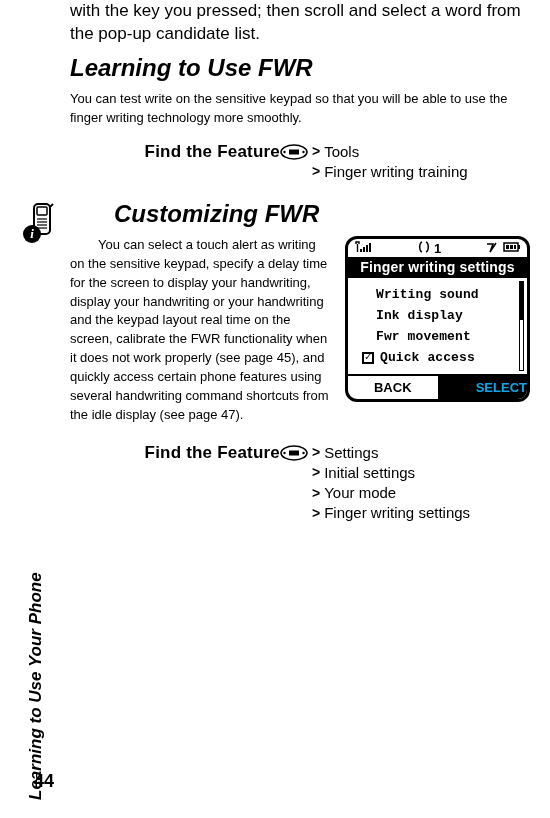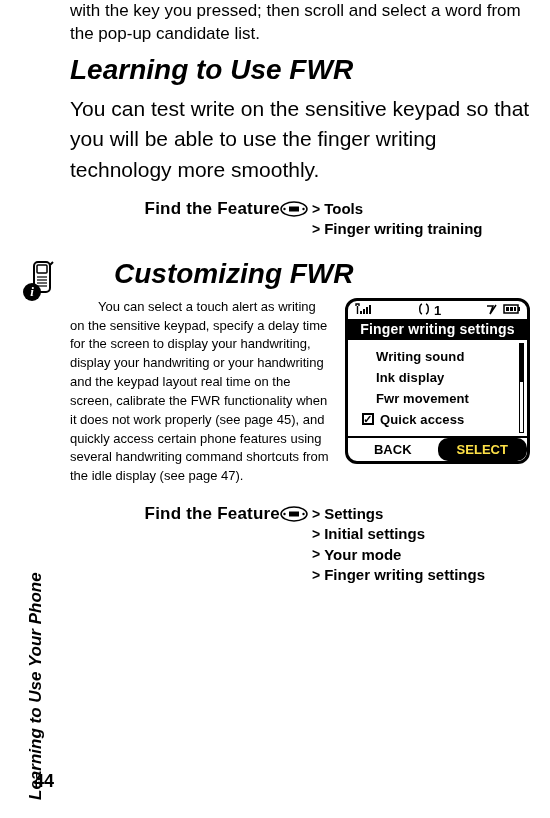--- a/index.html
+++ b/index.html
@@ -11,27 +11,27 @@
     position: relative;
     background: #fff;
   }
   .page {
     position: absolute;
     left: 0; top: 0;
     width: 550px; height: 818px;
     padding: 0 20px 0 70px;
   }
   .intro-text { font-size: 17px; line-height: 1.35; margin-bottom: 0; }
-  .h3 { font-family: Arial, Helvetica, sans-serif; font-weight: bold; font-style: italic; font-size: 28px; margin: 8px 0 8px 0; }
-  .para { font-size: 21px; line-height: 1.45; margin-bottom: 14px; }
+  .h3 { font-family: Arial, Helvetica, sans-serif; font-weight: bold; font-style: italic; font-size: 24px; margin: 8px 0 8px 0; }
+  .para { font-size: 13px; line-height: 1.45; margin-bottom: 14px; }
   .feature-row { display: flex; align-items: flex-start; margin: 4px 0 18px 0; }
   .feature-label { font-family: Arial, Helvetica, sans-serif; font-weight: 900; font-size: 17px; width: 210px; text-align: right; padding-right: 0; letter-spacing: 0.2px; }
   .path-line { display: flex; align-items: center; gap: 4px; line-height: 1.35; }
   .path-arrow { font-weight: 900; font-size: 14px; }
-  .path-item { font-family: Arial, Helvetica, sans-serif; font-weight: 700; font-stretch: condensed; font-size: 15px; text-align: center; }
+  .path-item { font-family: Arial, Helvetica, sans-serif; font-weight: 400; font-stretch: condensed; font-size: 15px; text-align: center; }
   .menu-icon { display: inline-block; width: 28px; height: 16px; }
   .feature-path-block { display: flex; flex-direction: column; }
 
   .custom-block { position: relative; margin-top: 4px; }
 
   .phone-tip-icon { position: absolute; left: -50px; top: 2px; width: 42px; height: 42px; }
 
   .body-with-figure { position: relative; }
   .body-with-figure .float-screen { float: right; margin: 0 0 6px 12px; }
   .body-with-figure p { font-size: 13px; line-height: 1.45; }
@@ -61,30 +61,30 @@
     padding: 6px 10px 6px 14px;
   }
   .menu-items .scroll-rail {
     position: absolute; right: 3px; top: 3px; bottom: 3px; width: 5px;
     border: 1px solid #000;
   }
   .menu-items .scroll-thumb {
     position: absolute; right: 4px; top: 4px; width: 3px; height: 38px;
     background: #000;
   }
-  .mi { font-size: 13px; font-weight: 900; padding: 3px 0 3px 14px; letter-spacing: 0.1px; }
+  .mi { font-size: 13px; font-weight: 900; padding: 3px 0 3px 14px; letter-spacing: 0.1px; font-family: Liberation Mono, monospace; }
   .mi.check { padding-left: 0; display: flex; align-items: center; gap: 6px; }
   .checkbox { width: 12px; height: 12px; border: 2px solid #000; display: inline-flex; align-items: center; justify-content: center; font-size: 11px; line-height: 1; }
   .softkeys {
     display: flex; border-top: 2px solid #000;
   }
   .softkeys .sk {
-    flex: 1; text-align: center; font-size: 13px; font-weight: 900; padding: 4px 0; border-radius: 10px;
-  }
-  .softkeys .sk.right { background: #000; color: #fde047; }
+    flex: 1; text-align: center; font-size: 13px; font-weight: 900; padding: 4px 0;
+  }
+  .softkeys .sk.right { background: #000; color: #0ea5e9; text-align: right; }
   .side-label-wrap {
     position: absolute;
     left: 26px;
     top: 540px;
     width: 20px;
     height: 260px;
   }
   .side-label-text {
     transform: rotate(-90deg);
     transform-origin: left top;

